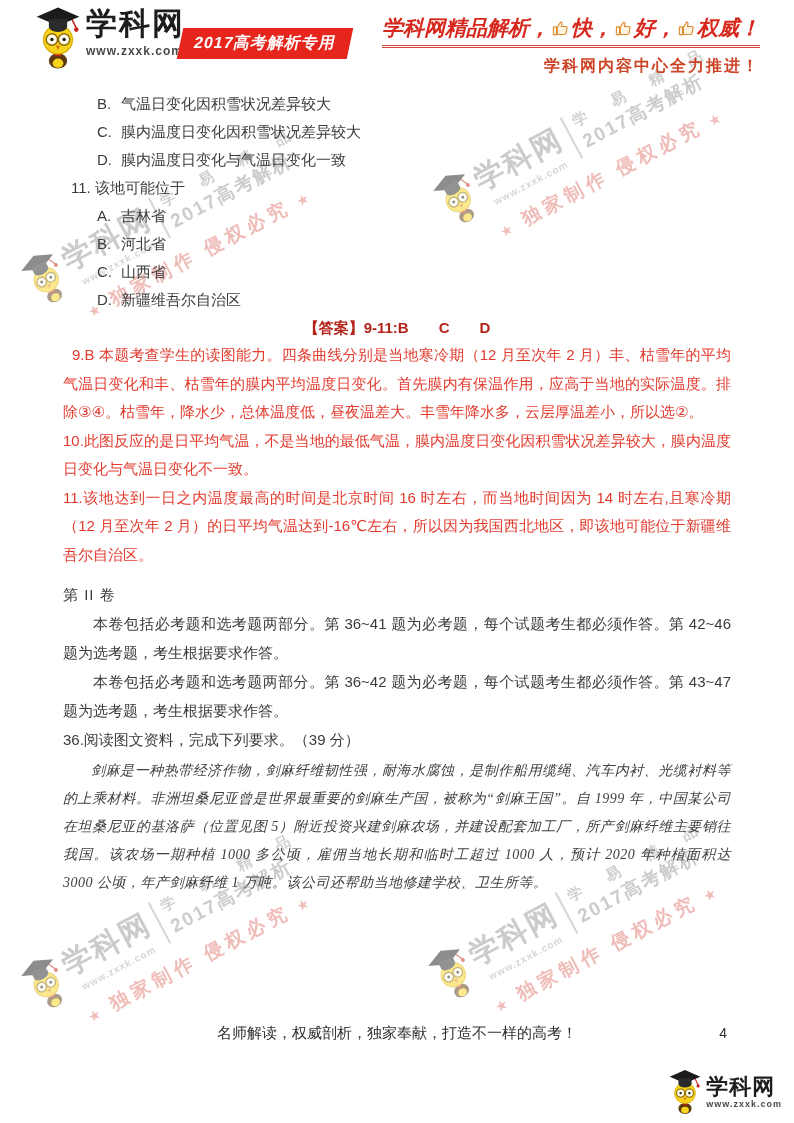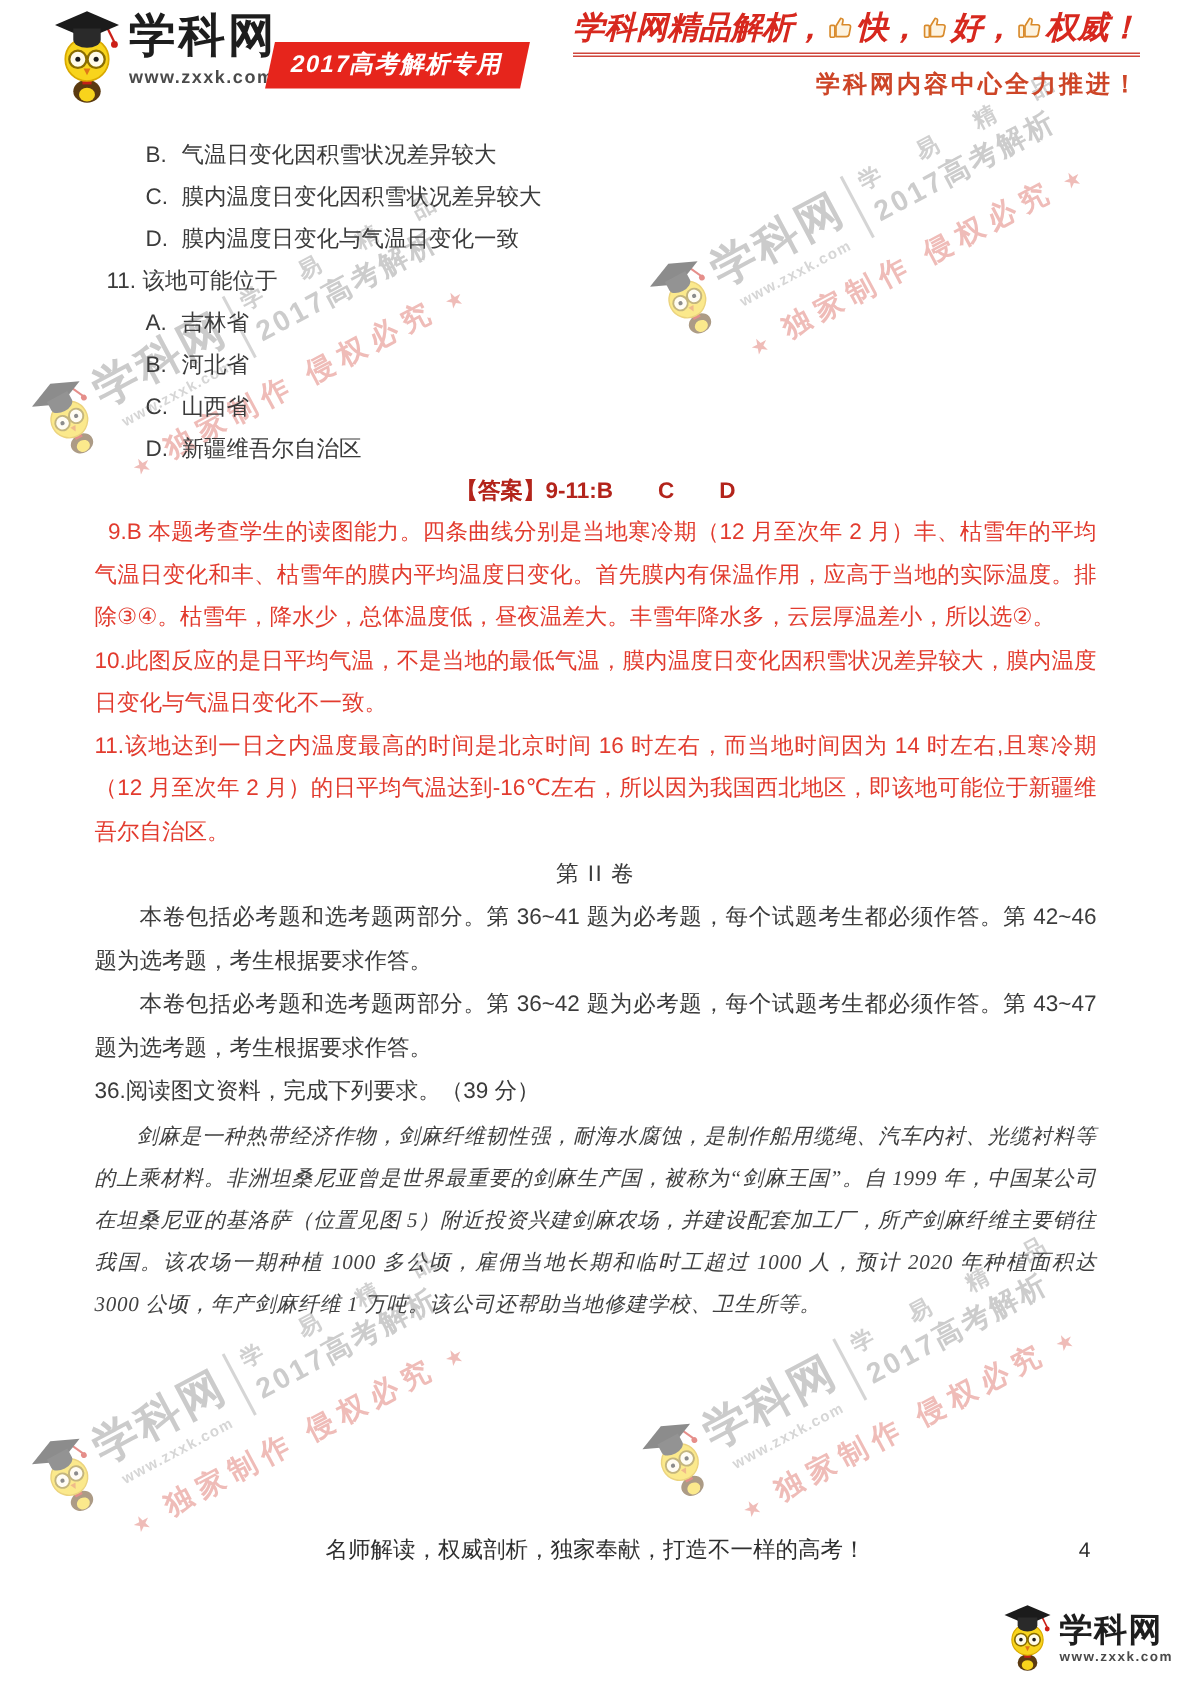--- a/index.html
+++ b/index.html
@@ -27,37 +27,37 @@
   
   .header { position:absolute; top:0; left:0; width:100%; z-index:2; }
   .logo-group { position:absolute; left:34px; top:6px; display:flex; align-items:flex-start; }
   .logo-owl { width:48px; height:64px; }
   .brand-col { margin-left:4px; display:flex; flex-direction:column; }
   .brand-name { font-size:31px; font-weight:bold; color:#1d1d1d; letter-spacing:2px; line-height:36px; }
   .brand-url { font-size:12px; font-weight:bold; color:#4a4a4a; letter-spacing:1px; margin-top:2px; }
   .banner { position:absolute; left:180px; top:28px; background:#e6251c; color:#fff;
             font-size:16px; font-weight:bold; letter-spacing:1px; padding:5px 14px;
             transform:skewX(-12deg); }
-  .hdr-right { position:absolute; top:4px; right:34px; text-align:right; }
+  .hdr-right { position:absolute; top:14px; right:34px; text-align:right; }
   .hdr-slogan { display:inline-block; font-family:"Liberation Serif","DejaVu Serif",serif;
                 font-style:italic; font-weight:bold; font-size:21px; color:#d7281e;
                 padding-bottom:3px; border-bottom:3px double #cf463c; white-space:nowrap; }
   .thumb-icon { width:19px; height:19px; vertical-align:-3px; margin:0 1px; }
   .hdr-sub { margin-top:8px; font-size:16px; font-weight:bold; color:#cd4527; letter-spacing:2px; }
 
   
   .content { position:absolute; left:63px; top:90px; width:668px; z-index:1; font-size:15px; }
   .opt-row { display:flex; line-height:28px; padding-left:34px; }
   .opt-label { width:24px; flex:0 0 24px; }
   .q-stem { line-height:28px; padding-left:8px; }
   .answer-row { line-height:27px; height:27px; color:#b3241b; font-weight:bold;text-align:center; }
   .answer-label { color:#b3241b; }
   .analysis { color:#e23b2e; line-height:28.5px; text-align:justify; }
   .analysis p.indent1 { text-indent:9px; }
-  .sec-title { text-align:center; line-height:28px; letter-spacing:1px; }
+  .sec-title { margin-top:12px; text-align:left; line-height:28px; letter-spacing:1px; }
   .intro { line-height:29px; text-indent:2em; text-align:justify; }
   .q36 { line-height:26px; margin-top:2px; }
   .material { margin-top:4px; line-height:28px; text-indent:2em; text-align:justify;
               font-family:"Liberation Serif","DejaVu Serif",serif; font-style:italic;
               font-size:14px; letter-spacing:.5px; color:#404040; }
 
   
   .footer { position:absolute; left:63px; width:668px; top:1024px; z-index:1; }
   .footer-slogan { text-align:center; font-size:15px; color:#2f2f2f; }
   .page-num { position:absolute; right:4px; top:1px; font-size:14px; color:#2f2f2f; }

